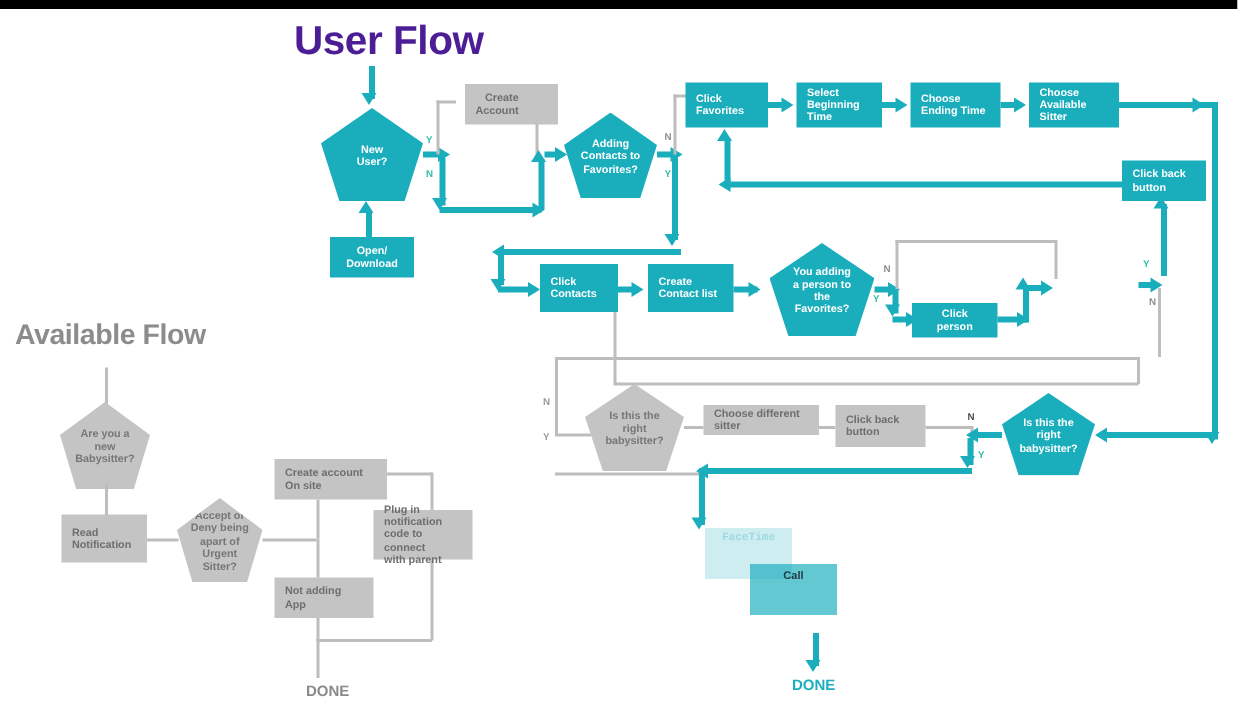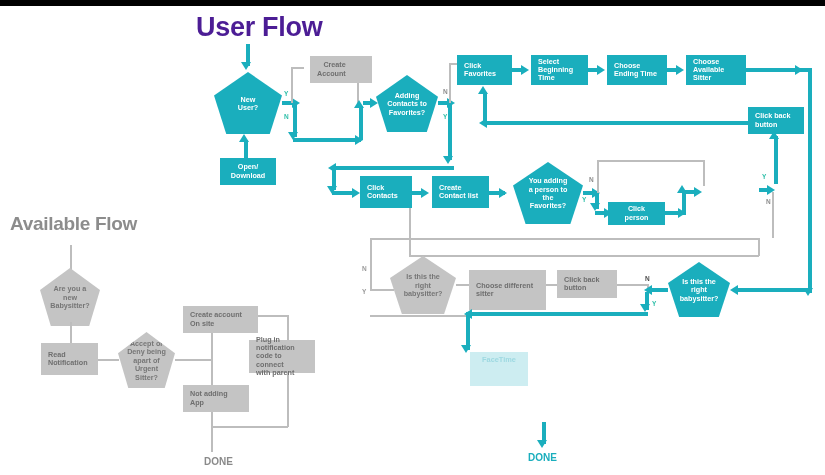--- a/index.html
+++ b/index.html
@@ -65,21 +65,21 @@
   .bl.dark { color:#4C4C4C; }
 
   
   .done { position:absolute; font-size:10px; font-weight:bold; }
   .done-teal { color:#1AAEBD; }
   .done-gray { color:#8A8A8A; }
 
   
   .card { position:absolute; display:flex; align-items:center; justify-content:center;
           font-size:7.4px; font-weight:bold; text-align:center; }
-  .card.c1 { background:rgba(26,174,189,0.22); color:#9ED9E1; }
+  .card.c1 { background:rgba(26,174,189,0.22); color:#9ED9E1;font-family:Liberation Mono, monospace; }
   .card.c2 { background:rgba(26,174,189,0.42); color:#E9F7F9; }
   .card.c3 { background:rgba(26,174,189,0.68); color:#1d3a40; }
   .card.c4 { background:rgba(26,174,189,1);   color:#ffffff; }
 </style>
 </head>
 <body>
 
 <div id="canvas">
 
   <div class="topbar"></div>
@@ -260,21 +260,21 @@
   <div class="bl ng" style="left:362px; top:265px;">N</div>
   <div class="bl ng" style="left:362px; top:288px;">Y</div>
 
   <div class="pent gray" style="left:390px; top:256px; width:66px; height:58px;">
     <span style="white-space:pre-line;">Is this the
 right
 babysitter?</span>
   </div>
   <div class="ln lnh g" style="left:456px; top:284px; width:13px;"></div>
 
-  <div class="node gray" style="left:469px; top:270px; width:77px; height:40px;">
+  <div class="node gray" style="left:469px; top:270px; width:77px; height:20px;">
     <span style="white-space:pre-line;">Choose different
 sitter</span>
   </div>
   <div class="ln lnh g" style="left:546px; top:284px; width:11px;"></div>
 
   <div class="node gray" style="left:557px; top:270px; width:60px; height:28px;">
     <span style="white-space:pre-line;">Click back
 button</span>
   </div>
   <div class="ln lnh g" style="left:617px; top:284px; width:31px;"></div>
@@ -299,20 +299,23 @@
   <div class="ln lnv" style="left:645px; top:292px; width:4px; height:18px;"></div>
   <div class="ar ar-d" style="left:640px; top:304px;"></div>
 
   <div class="ln lnh" style="left:470px; top:312px; width:178px; height:4px;"></div>
   <div class="ar ar-l" style="left:464px; top:309px;"></div>
   <div class="ln lnv" style="left:466px; top:312px; width:4px; height:38px;"></div>
   <div class="ar ar-d" style="left:461px; top:345px;"></div>
 
   <div class="card c1" style="left:470px; top:352px; width:58px; height:34px; align-items:flex-start; padding-top:3px;">
     <span>FaceTime</span>
+  </div>
+  <div class="card c3" style="left:500px; top:376px; width:58px; height:34px; align-items:flex-start; padding-top:3px;">
+    <span>Call</span>
   </div>
 
   <div class="ln lnv" style="left:542px; top:422px; width:4px; height:22px;"></div>
   <div class="ar ar-d" style="left:537px; top:440px;"></div>
   <div class="done done-teal" style="left:528px; top:452px;">DONE</div>
 
   <div class="ln lnv g" style="left:70px; top:245px; height:25px;"></div>
 
   <div class="pent gray" style="left:40px; top:268px; width:60px; height:58px;">
     <span style="white-space:pre-line;">Are you a

